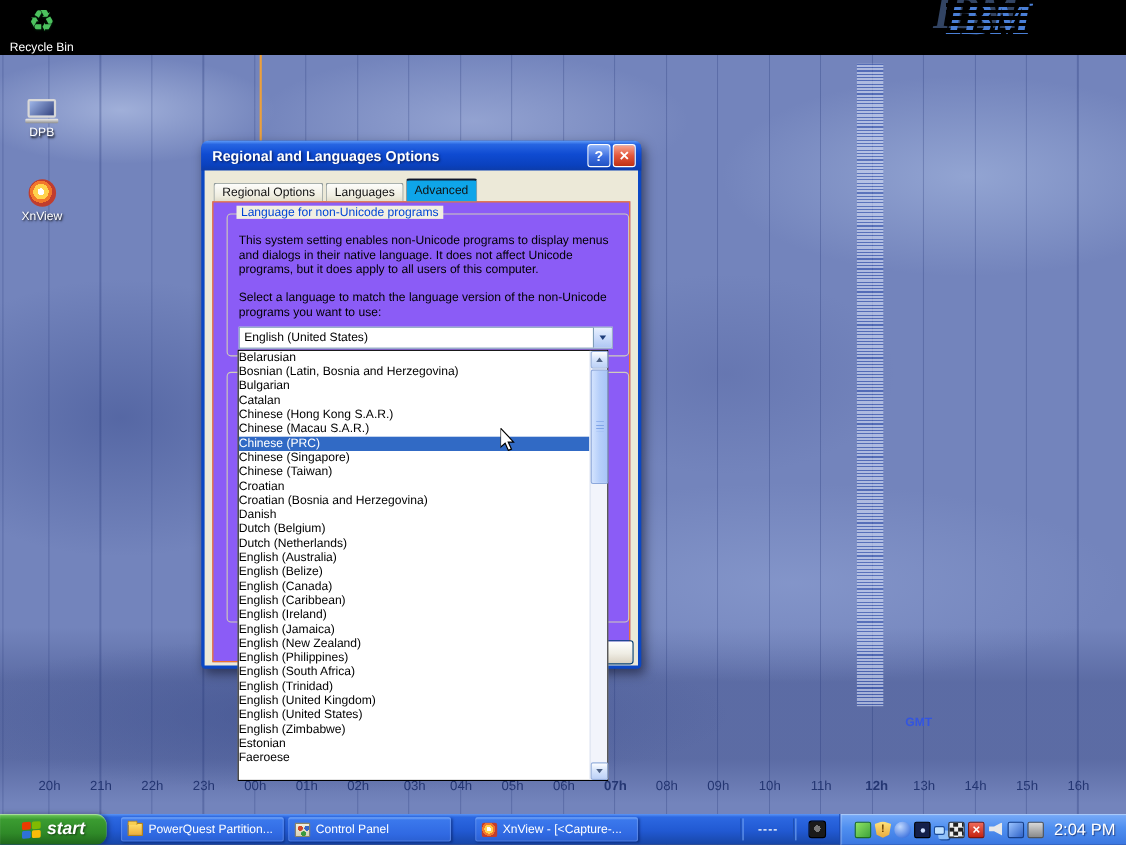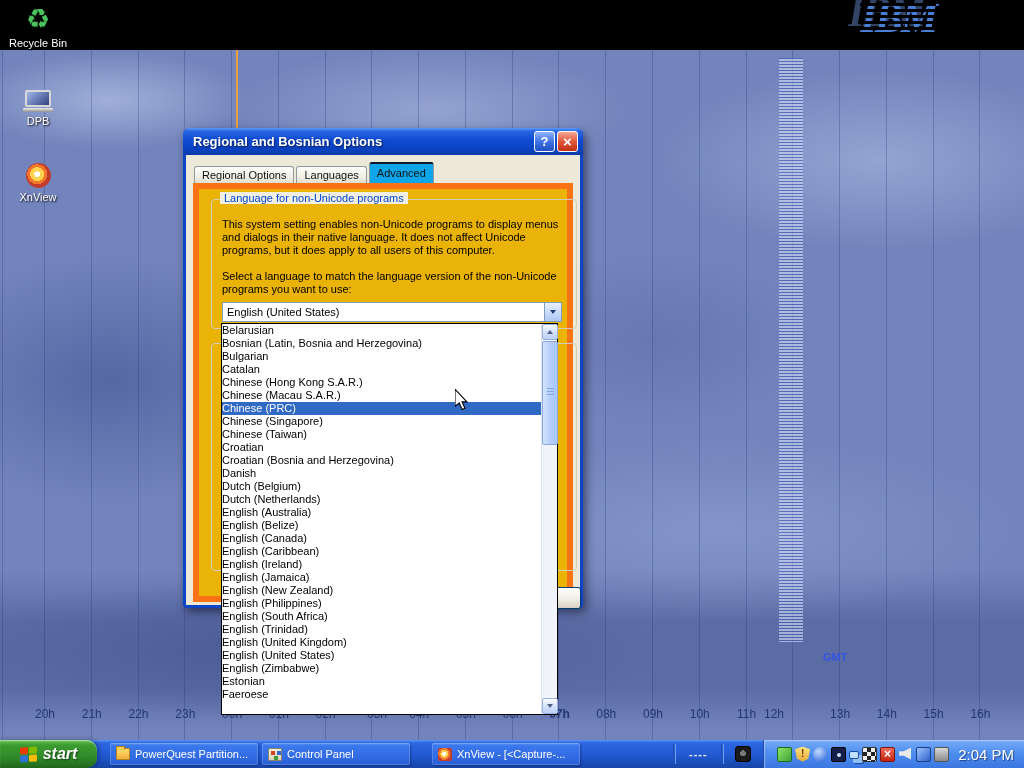--- a/index.html
+++ b/index.html
@@ -45,21 +45,21 @@
     background:linear-gradient(180deg,#5D9AF8 0%,#2765E2 12%,#0F4BD2 45%,#0A41BE 82%,#0D3CA9 100%)}
   .dlg-title{flex:1;color:#fff;font-weight:bold;font-size:13px;text-shadow:1px 1px 2px rgba(8,26,86,.95);white-space:nowrap;overflow:hidden}
   .tb-btn{width:21px;height:21px;border-radius:3px;border:1px solid #fff;margin-left:2px;display:flex;align-items:center;justify-content:center;color:#fff;font-weight:bold;cursor:default}
   .help-btn{background:linear-gradient(180deg,#8FB4FA,#3D6FE0 55%,#2152C4);font-size:13px}
   .close-btn{background:linear-gradient(180deg,#F7A893,#E4573C 50%,#BE3014);font-size:15px;line-height:15px}
   .dialog-body{position:absolute;left:3px;right:3px;top:27px;bottom:3px;background:#ECE9D8}
 
   .tabs{position:absolute;left:8px;top:7px;display:flex;align-items:flex-end;height:21px;z-index:5}
   .tab{height:17px;padding:2px 7px 0;font-size:11px;color:#111;background:linear-gradient(#FDFDFB,#EFEDE0 70%,#E0DDCB);border:1px solid #919B9C;border-bottom:none;border-radius:3px 3px 0 0;margin-right:2px;white-space:nowrap;cursor:default}
   .tab.active{height:21px;padding-top:3px;background:#0ea5e9;border-top:2px solid #0f172a;position:relative;z-index:6}
-  .tabpage{position:absolute;left:7px;right:7px;top:28px;height:419px;border:6px solid #f97316;background:#eab308}
+  .tabpage{position:absolute;left:7px;right:7px;top:28px;height:419px;border:1px solid #f97316;background:#8b5cf6}
 
   .group{position:absolute;border:1px solid #D0CDBA;border-radius:4px}
   .group-caption{position:absolute;top:-8px;left:8px;background:#F1EFE2;padding:0 4px;color:#0046D5;font-size:11px;white-space:nowrap}
   #group1{left:12px;top:10px;width:366px;height:130px}
   #group2{left:12px;top:154px;width:366px;height:228px;z-index:1}
   .gtext{position:absolute;left:10px;width:352px;font-size:11px;line-height:13px;color:#000}
   #gtext1{top:18px}
   #gtext2{top:70px}
 
   .combo{position:absolute;left:10px;top:102px;width:340px;height:20px;border:1px solid #7F9DB9;background:#fff;display:flex;align-items:stretch}
@@ -159,21 +159,21 @@
       <span class="hour" style="left: 312.62px;">02h</span>
       <span class="hour" style="left: 364px;">03h</span>
       <span class="hour" style="left: 406.16px;">04h</span>
       <span class="hour" style="left: 452.93px;">05h</span>
       <span class="hour" style="left: 499.7px;">06h</span>
       <span class="hour" style="left: 546.47px; font-weight: bold;">07h</span>
       <span class="hour" style="left: 593.24px;">08h</span>
       <span class="hour" style="left: 640.01px;">09h</span>
       <span class="hour" style="left: 686.78px;">10h</span>
       <span class="hour" style="left: 733.55px;">11h</span>
-      <span class="hour" style="left: 761px;">12h</span>
+      <span class="hour" style="left: 784px; font-weight: bold;">12h</span>
       <span class="hour" style="left: 827.09px;">13h</span>
       <span class="hour" style="left: 873.86px;">14h</span>
       <span class="hour" style="left: 920.63px;">15h</span>
       <span class="hour" style="left: 967.4px;">16h</span>
     </div>
 </div>
 
 <div class="dicon" style="left:2px;top:4px">
   <div class="dicon-img">
       <span class="recycle-glyph">♻</span>
@@ -191,21 +191,21 @@
 </div>
 <div class="dicon" style="left:2px;top:158px">
   <div class="dicon-img">
       <span class="xn"></span>
     </div>
   <div class="dicon-label">XnView</div>
 </div>
 
 <div class="dialog">
   <div class="titlebar">
-    <span class="dlg-title">Regional and Bosnian Options</span>
+    <span class="dlg-title">Regional and Languages Options</span>
     <span class="tb-btn help-btn">?</span>
     <span class="tb-btn close-btn">×</span>
   </div>
   <div class="dialog-body">
     <div class="tabs">
         <div class="tab">Regional Options</div>
         <div class="tab">Languages</div>
         <div class="tab active">Advanced</div>
       </div>
     <div class="tabpage">

